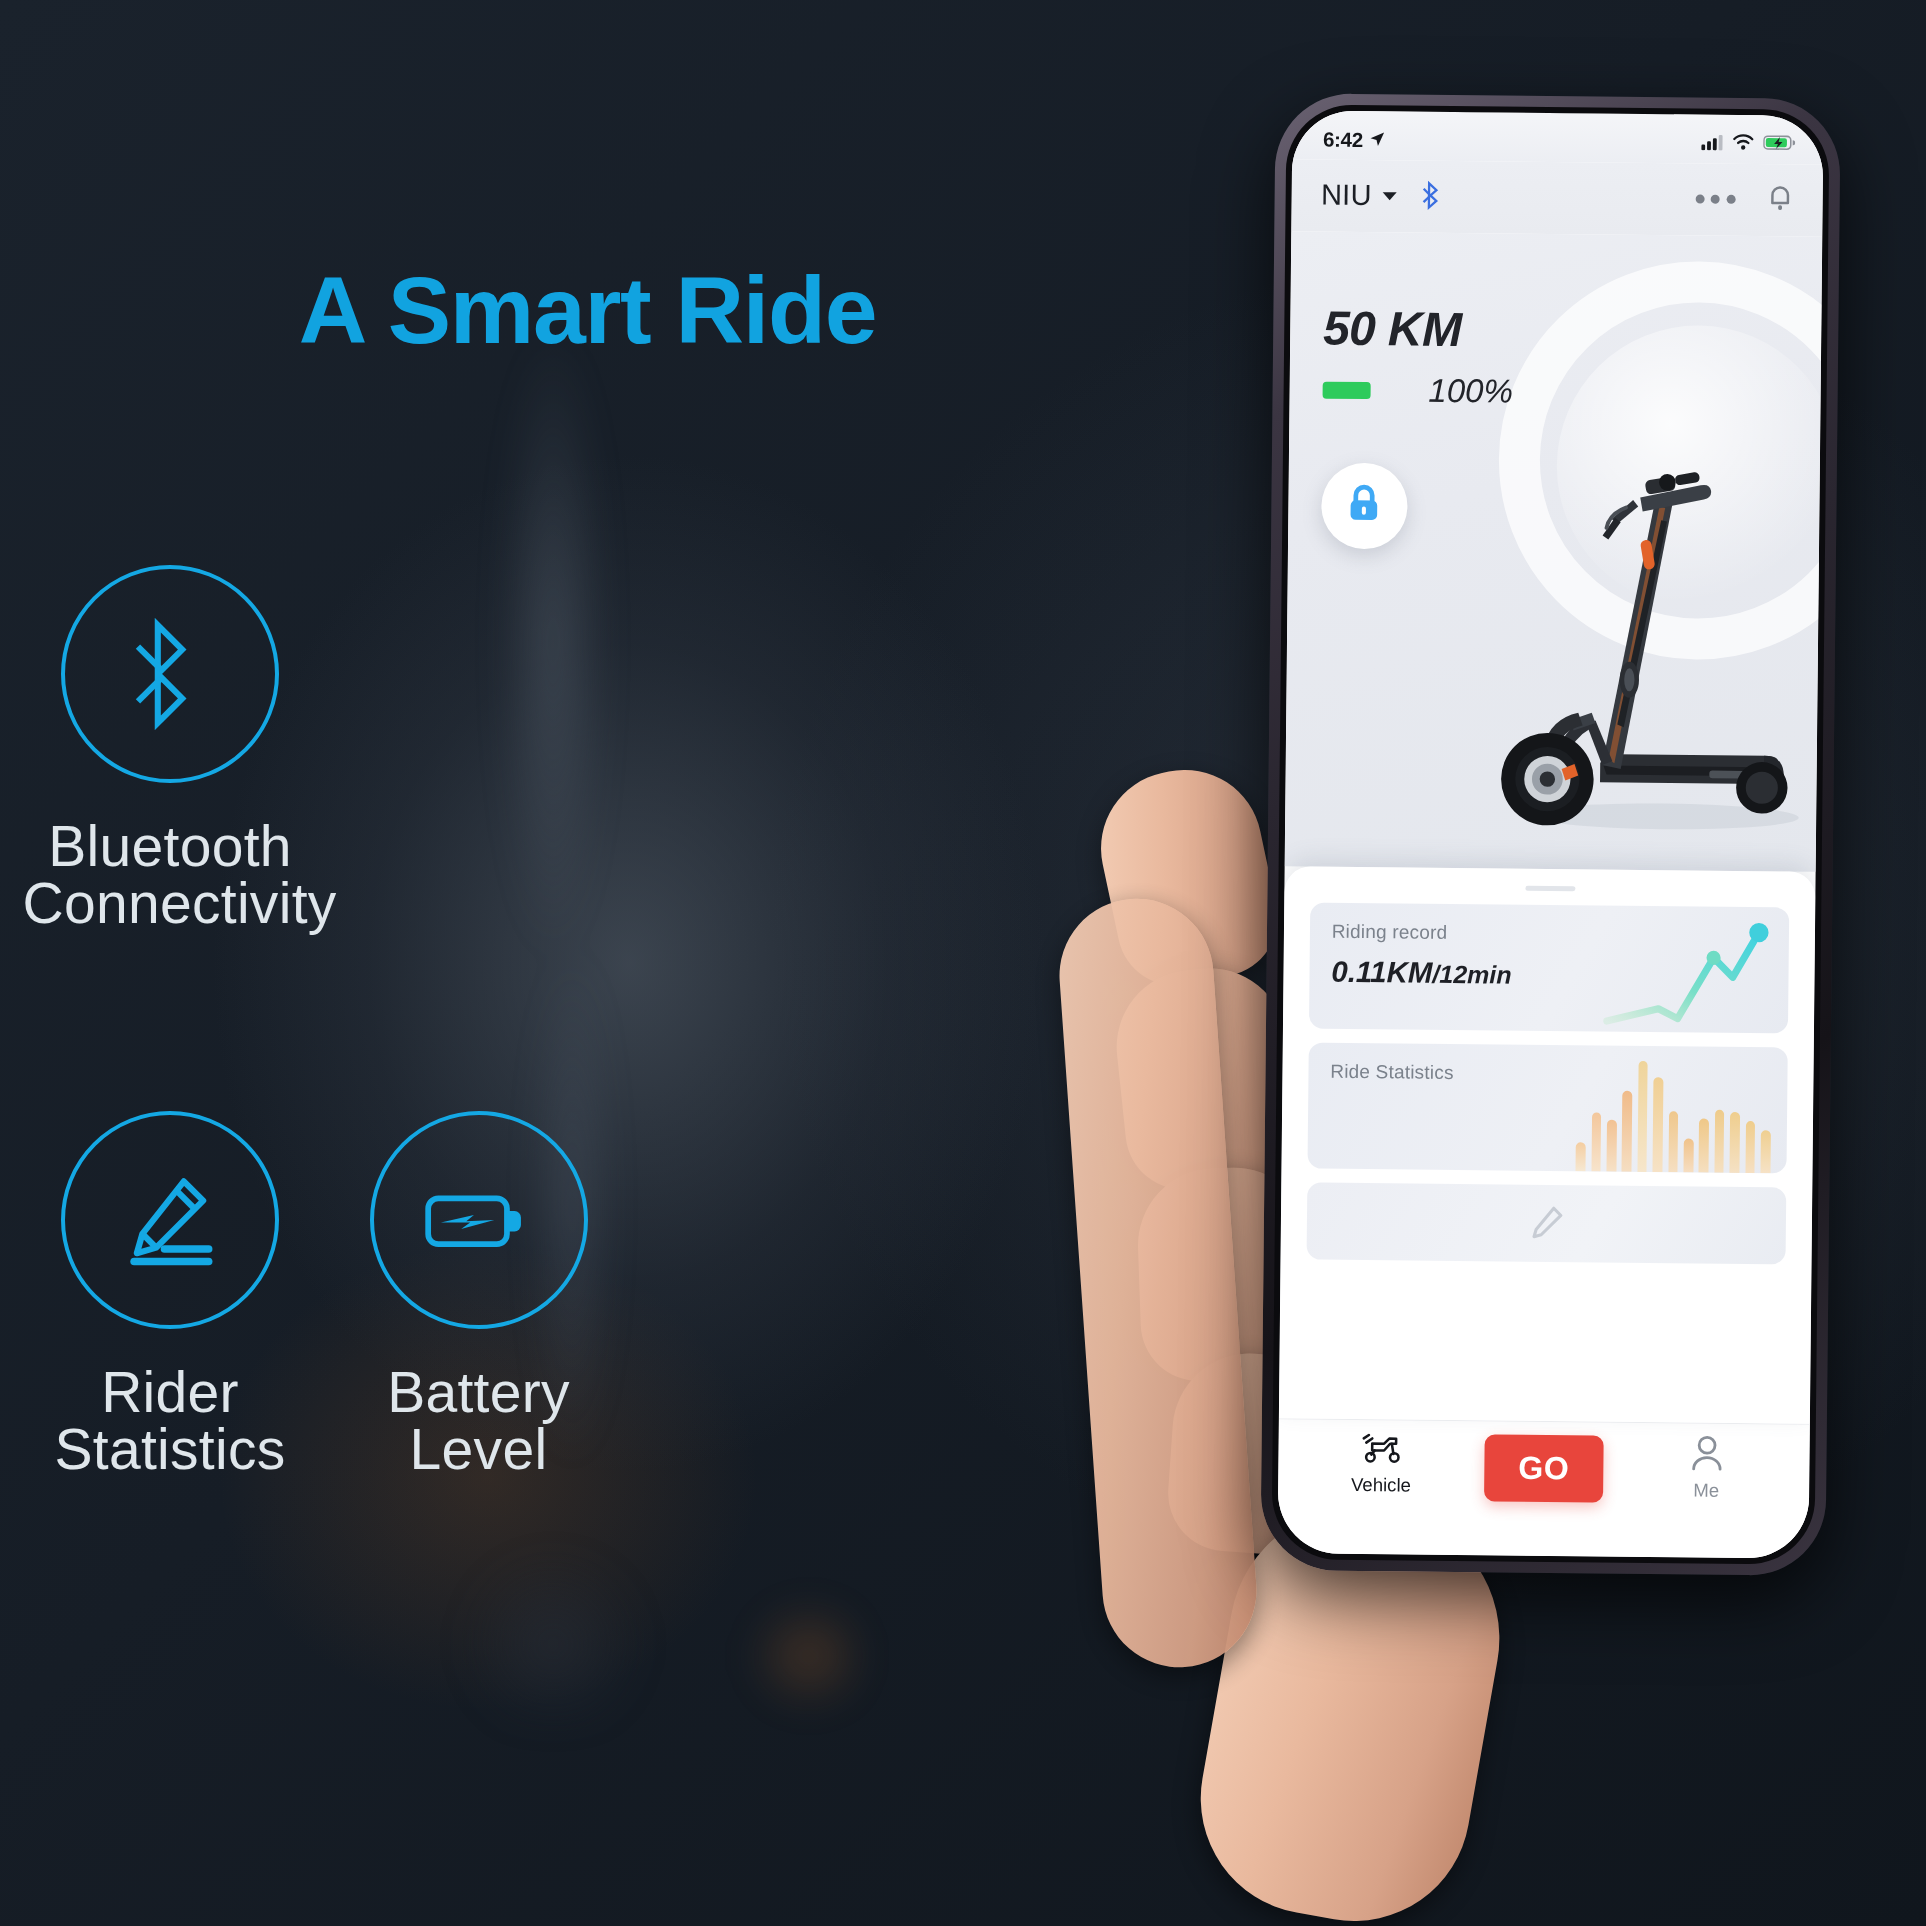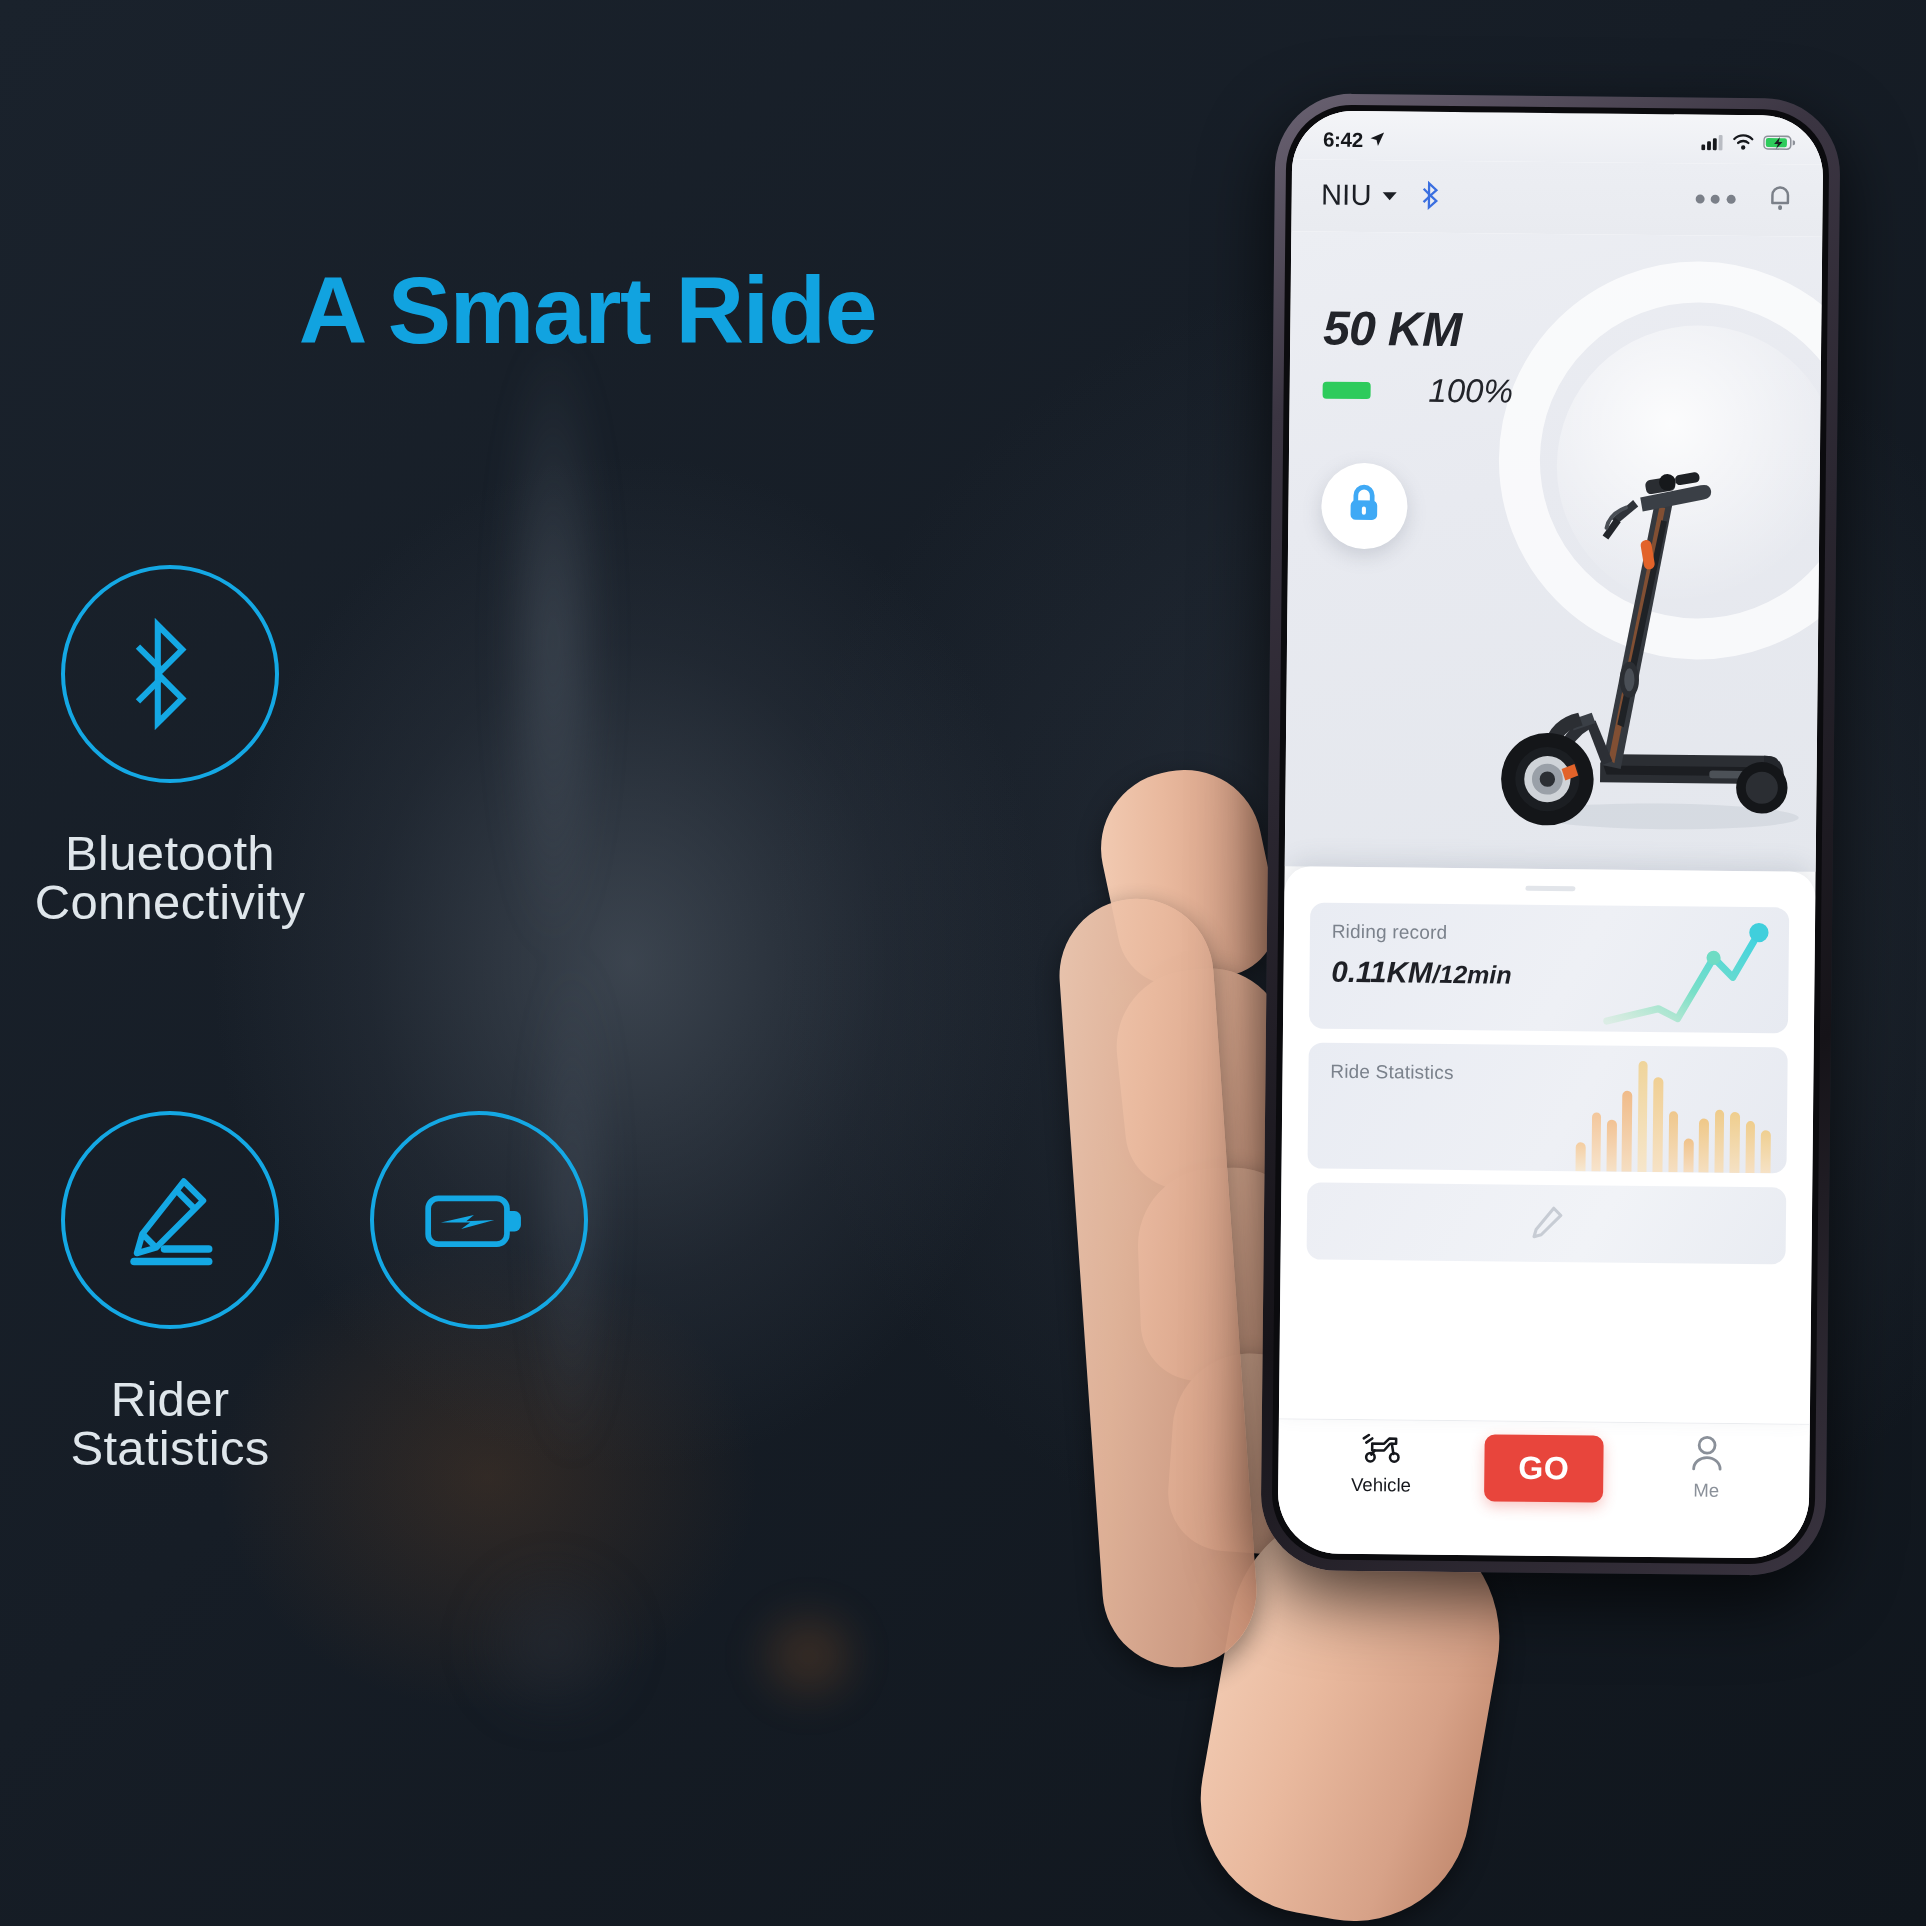--- a/index.html
+++ b/index.html
@@ -50,22 +50,22 @@
   .circle {
     width:218px; height:218px; border-radius:50%;
     border:4.5px solid #14A8E4;
     margin:0 auto;
     display:flex; align-items:center; justify-content:center;
     position:relative;
   }
   .circle svg { display:block; }
 
   .feat-label {
-    margin-top:46px;
-    font-size:49px; line-height:1.0; font-weight:normal;
+    margin-top:35px;
+    font-size:57px; line-height:1.0; font-weight:normal;
     color:#DFE6EB;
     white-space:pre-line;
     letter-spacing:0.3px;
   }
 
   
   #phone-wrap { position:absolute; left:1152px; top:96px; width:835px; height:1830px; }
 
   #hand {
     position:absolute; left:-71px; top:526px; width:642px; height:1348px;
@@ -257,20 +257,22 @@
   <div class="feat feat-d">
     <div class="circle">
       <span>
         <svg width="122" height="90" viewBox="0 0 96 70">
           <rect x="8" y="18" width="62" height="36" rx="8" fill="none" stroke="#14A8E4" stroke-width="4.5"></rect>
           <path d="M70 28 h6 a5 5 0 0 1 5 5 v6 a5 5 0 0 1 -5 5 h-6 z" fill="#14A8E4"></path>
           <path d="M18 37 L44 31 L38 36 L60 35 L34 42 L41 37 Z" fill="#14A8E4"></path>
         </svg>
       </span>
     </div>
+    <div class="feat-label">Battery
+Level</div>
   </div>
 </div>
 
 <div id="phone-wrap">
 
   <div id="hand">
     <div class="finger" style="left:26px;  top:148px; width:161px; height:212px; transform:rotate(-12deg);"></div>
     <div class="finger" style="left:39px;  top:347px; width:170px; height:218px; transform:rotate(-6deg);"></div>
     <div class="finger" style="left:58px;  top:546px; width:173px; height:212px; transform:rotate(-2deg);"></div>
     <div class="finger" style="left:90px; top:732px; width:167px; height:199px; transform:rotate(4deg);"></div>

